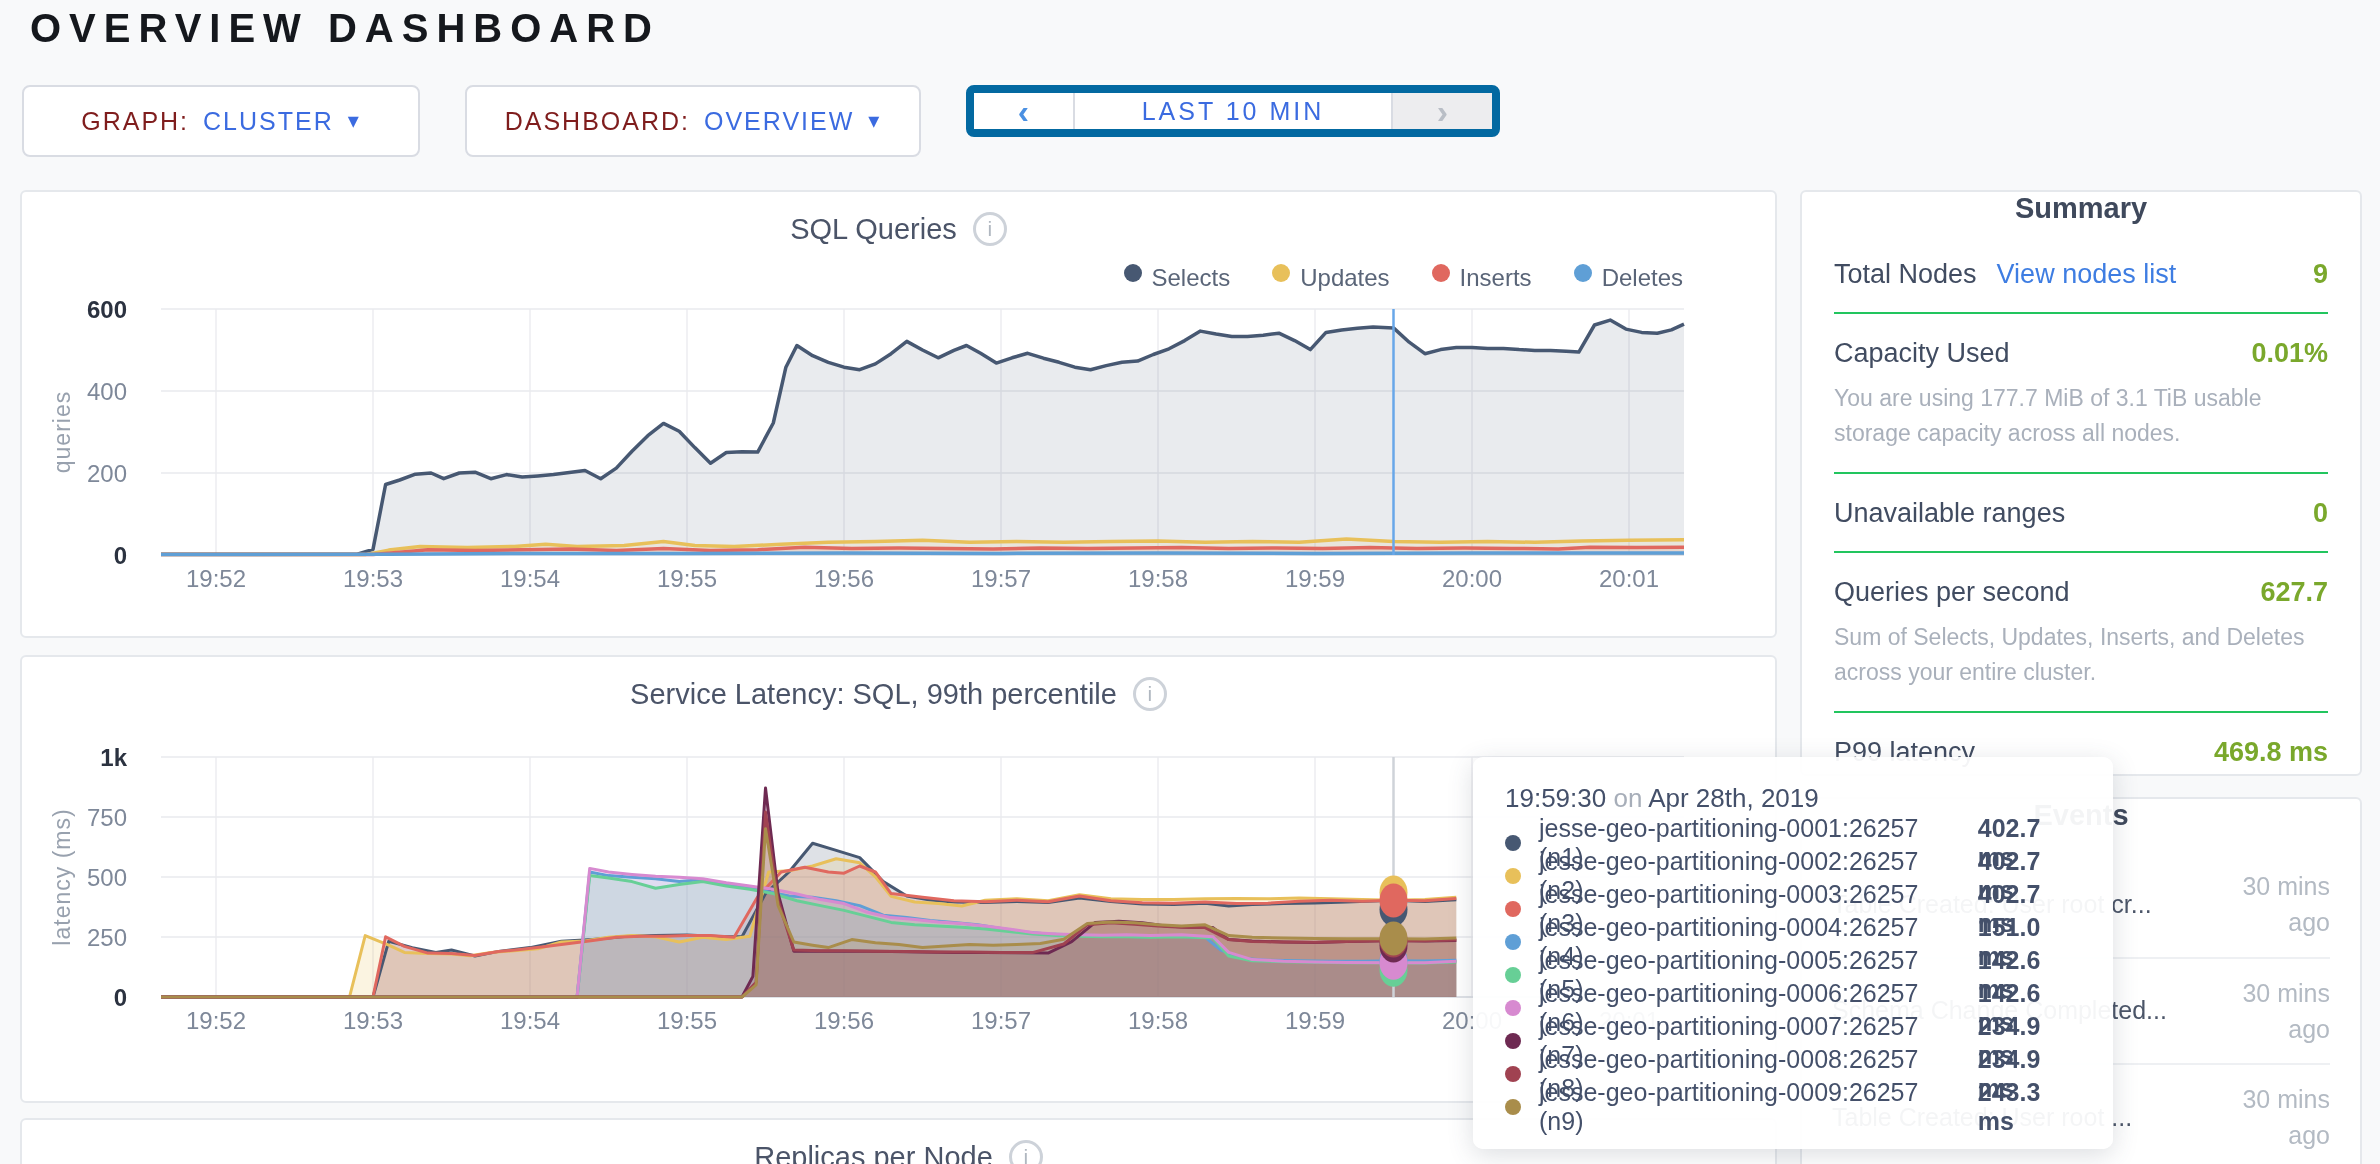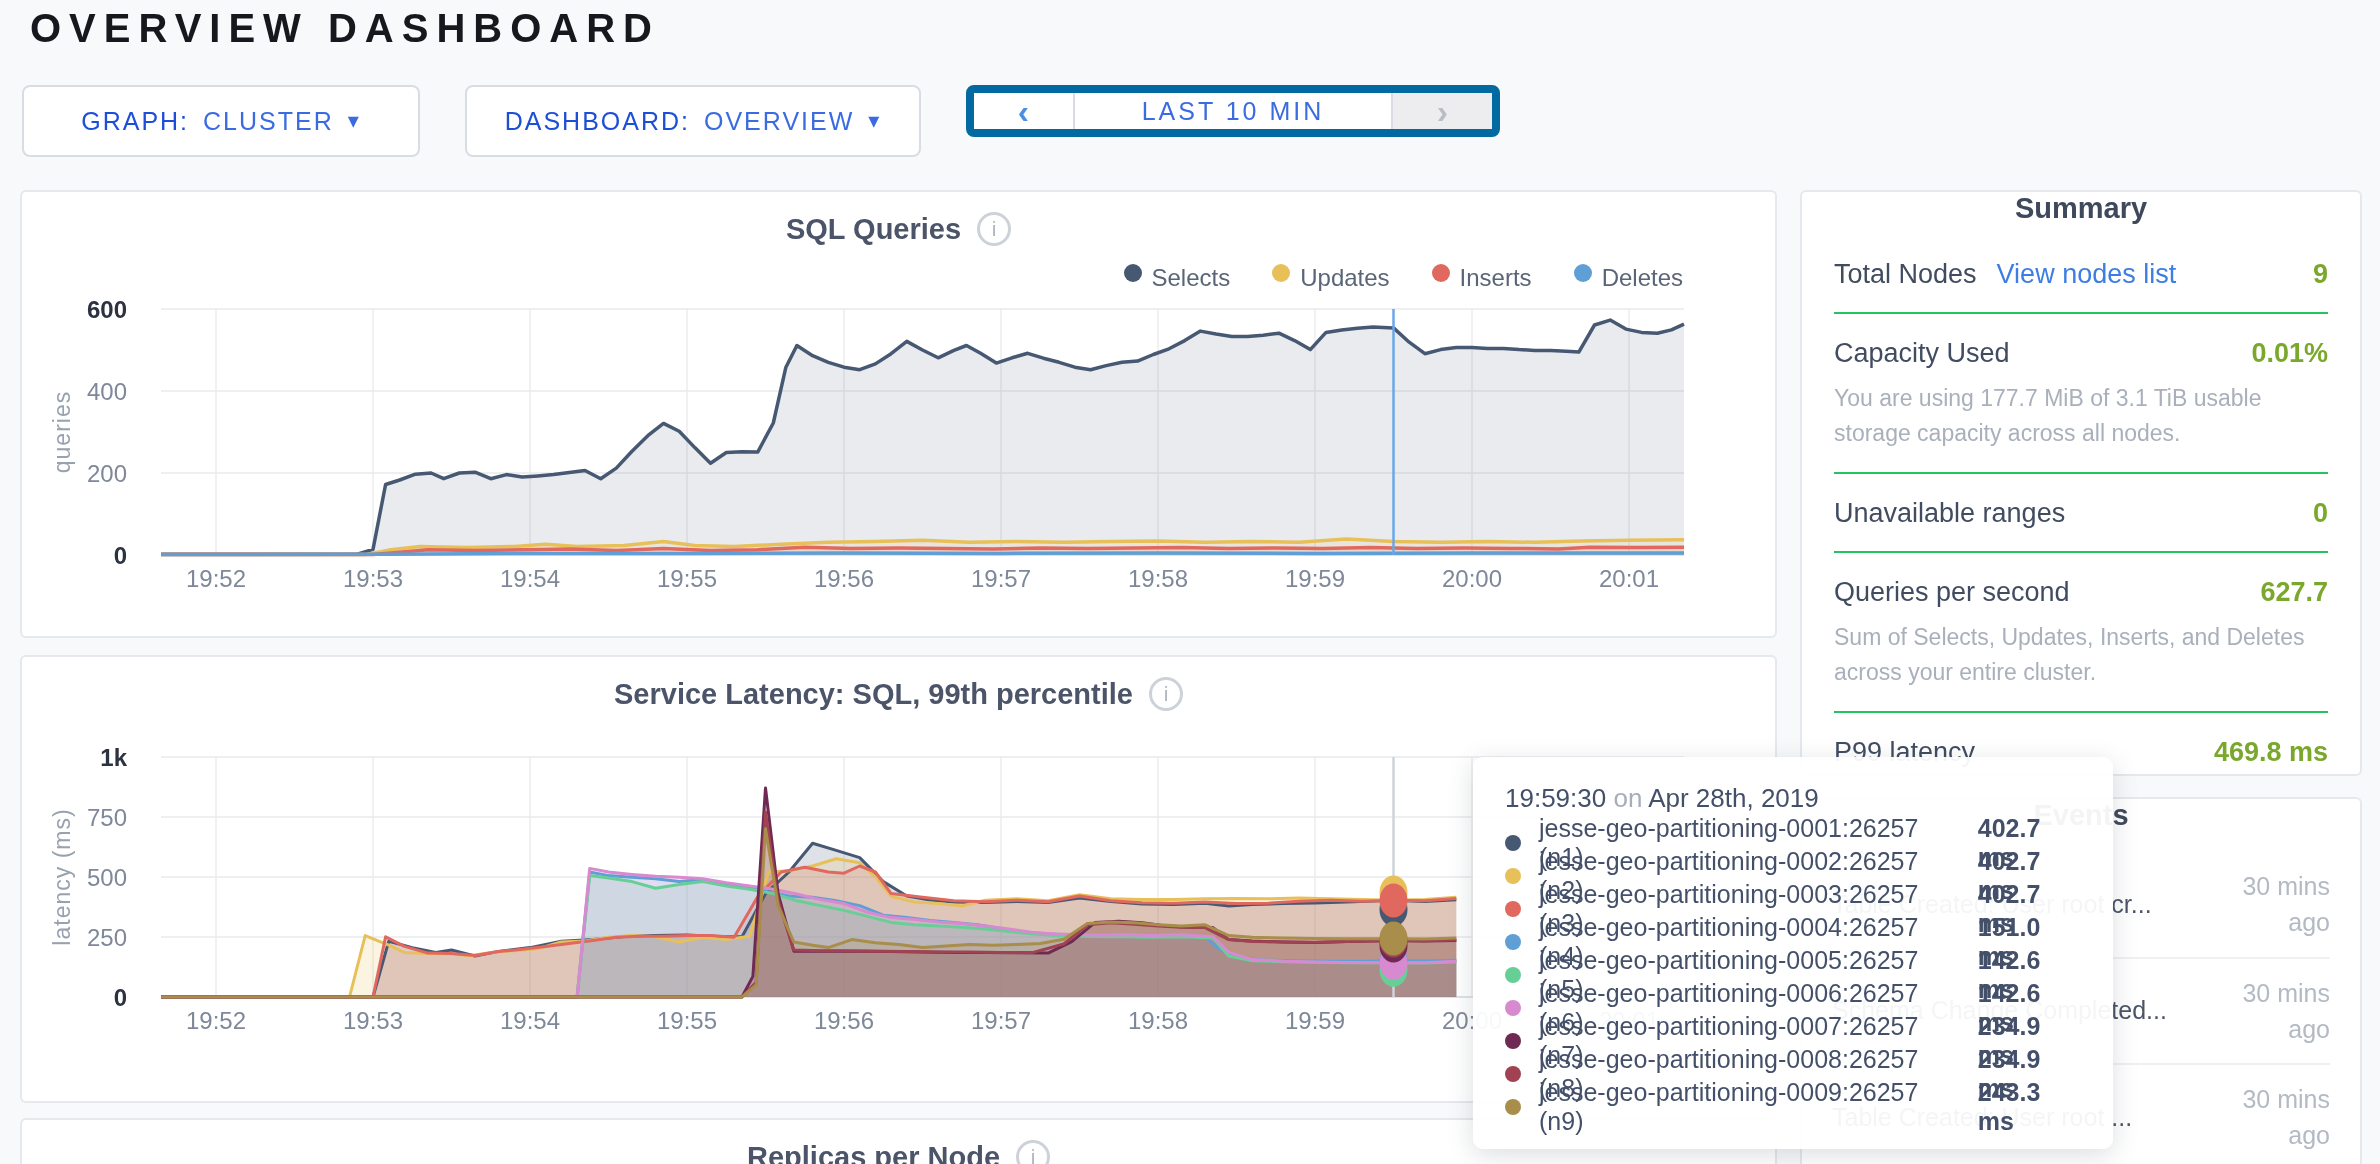--- a/index.html
+++ b/index.html
@@ -8,21 +8,21 @@
          background:#f8f9fa; font-family:"Liberation Sans","DejaVu Sans",sans-serif; color:#414c61; }
 
   .page-title { position:absolute; left:30px; top:6px; font-size:40px; font-weight:700;
                 letter-spacing:8px; color:#15181d; }
 
   .controls { position:absolute; left:22px; top:85px; display:flex; gap:45px; }
   .dropdown { height:72px; background:#fff; border:2px solid #d9dce3; border-radius:8px;
               display:flex; align-items:center; justify-content:center; gap:14px;
               font-size:25px; letter-spacing:2px; cursor:pointer; }
   #dd-graph { width:398px; } #dd-dash { width:456px; }
-  .dd-label { color:#1d4ed8; } .dd-value { color:#3b6be0; font-weight:500; }
+  .dd-label { color:#7f1d1d; } .dd-value { color:#3b6be0; font-weight:500; }
   .chev { color:#3b6be0; font-size:22px; }
   .chev::before { content:"\25BE"; }
 
   .timewin { display:flex; height:52px; background:#fff; border:8px solid #0369a1;
              border-radius:8px; overflow:hidden; }
   .tw-btn { width:101px; display:flex; align-items:center; justify-content:center;
             font-size:34px; font-weight:700; cursor:pointer; }
   .tw-prev { color:#4a90e2; border-right:2px solid #d9dce3; }
   .tw-prev::before { content:"\2039"; }
   .tw-next { color:#b9bec6; border-left:2px solid #d9dce3; background:#ededef; }
@@ -32,21 +32,21 @@
 
   .card { position:absolute; background:#fff; border:2px solid #e5e8ec; border-radius:6px; }
   #card-sql { left:20px; top:190px;  width:1757px; height:448px; }
   #card-lat { left:20px; top:655px;  width:1757px; height:448px; }
   #card-rep { left:20px; top:1118px; width:1757px; height:120px; }
   #card-summary { left:1800px; top:190px; width:562px; height:586px; }
   #card-events  { left:1800px; top:797px; width:562px; height:500px; }
 
   .chart-title { position:absolute; top:20px; left:0; right:0; display:flex;
                  justify-content:center; align-items:center; gap:16px;
-                 font-size:29px; font-weight:700; color:#4b5468; }
+                 font-size:29px; font-weight:400; color:#4b5468; }
   .info-icon { width:34px; height:34px; border:3px solid #cdd2d9; border-radius:50%;
                color:#b0b7c0; font-size:21px; font-weight:400; display:flex;
                align-items:center; justify-content:center; cursor:pointer; }
   .info-icon::before { content:"i"; }
 
   .legend { position:absolute; top:72px; right:92px; display:flex; gap:42px;
             font-size:24px; color:#5a6578; }
   .legend-item { display:flex; align-items:flex-start; gap:10px; cursor:pointer; }
   .dot { width:18px; height:18px; border-radius:50%; background:#888; flex:none; }
 

